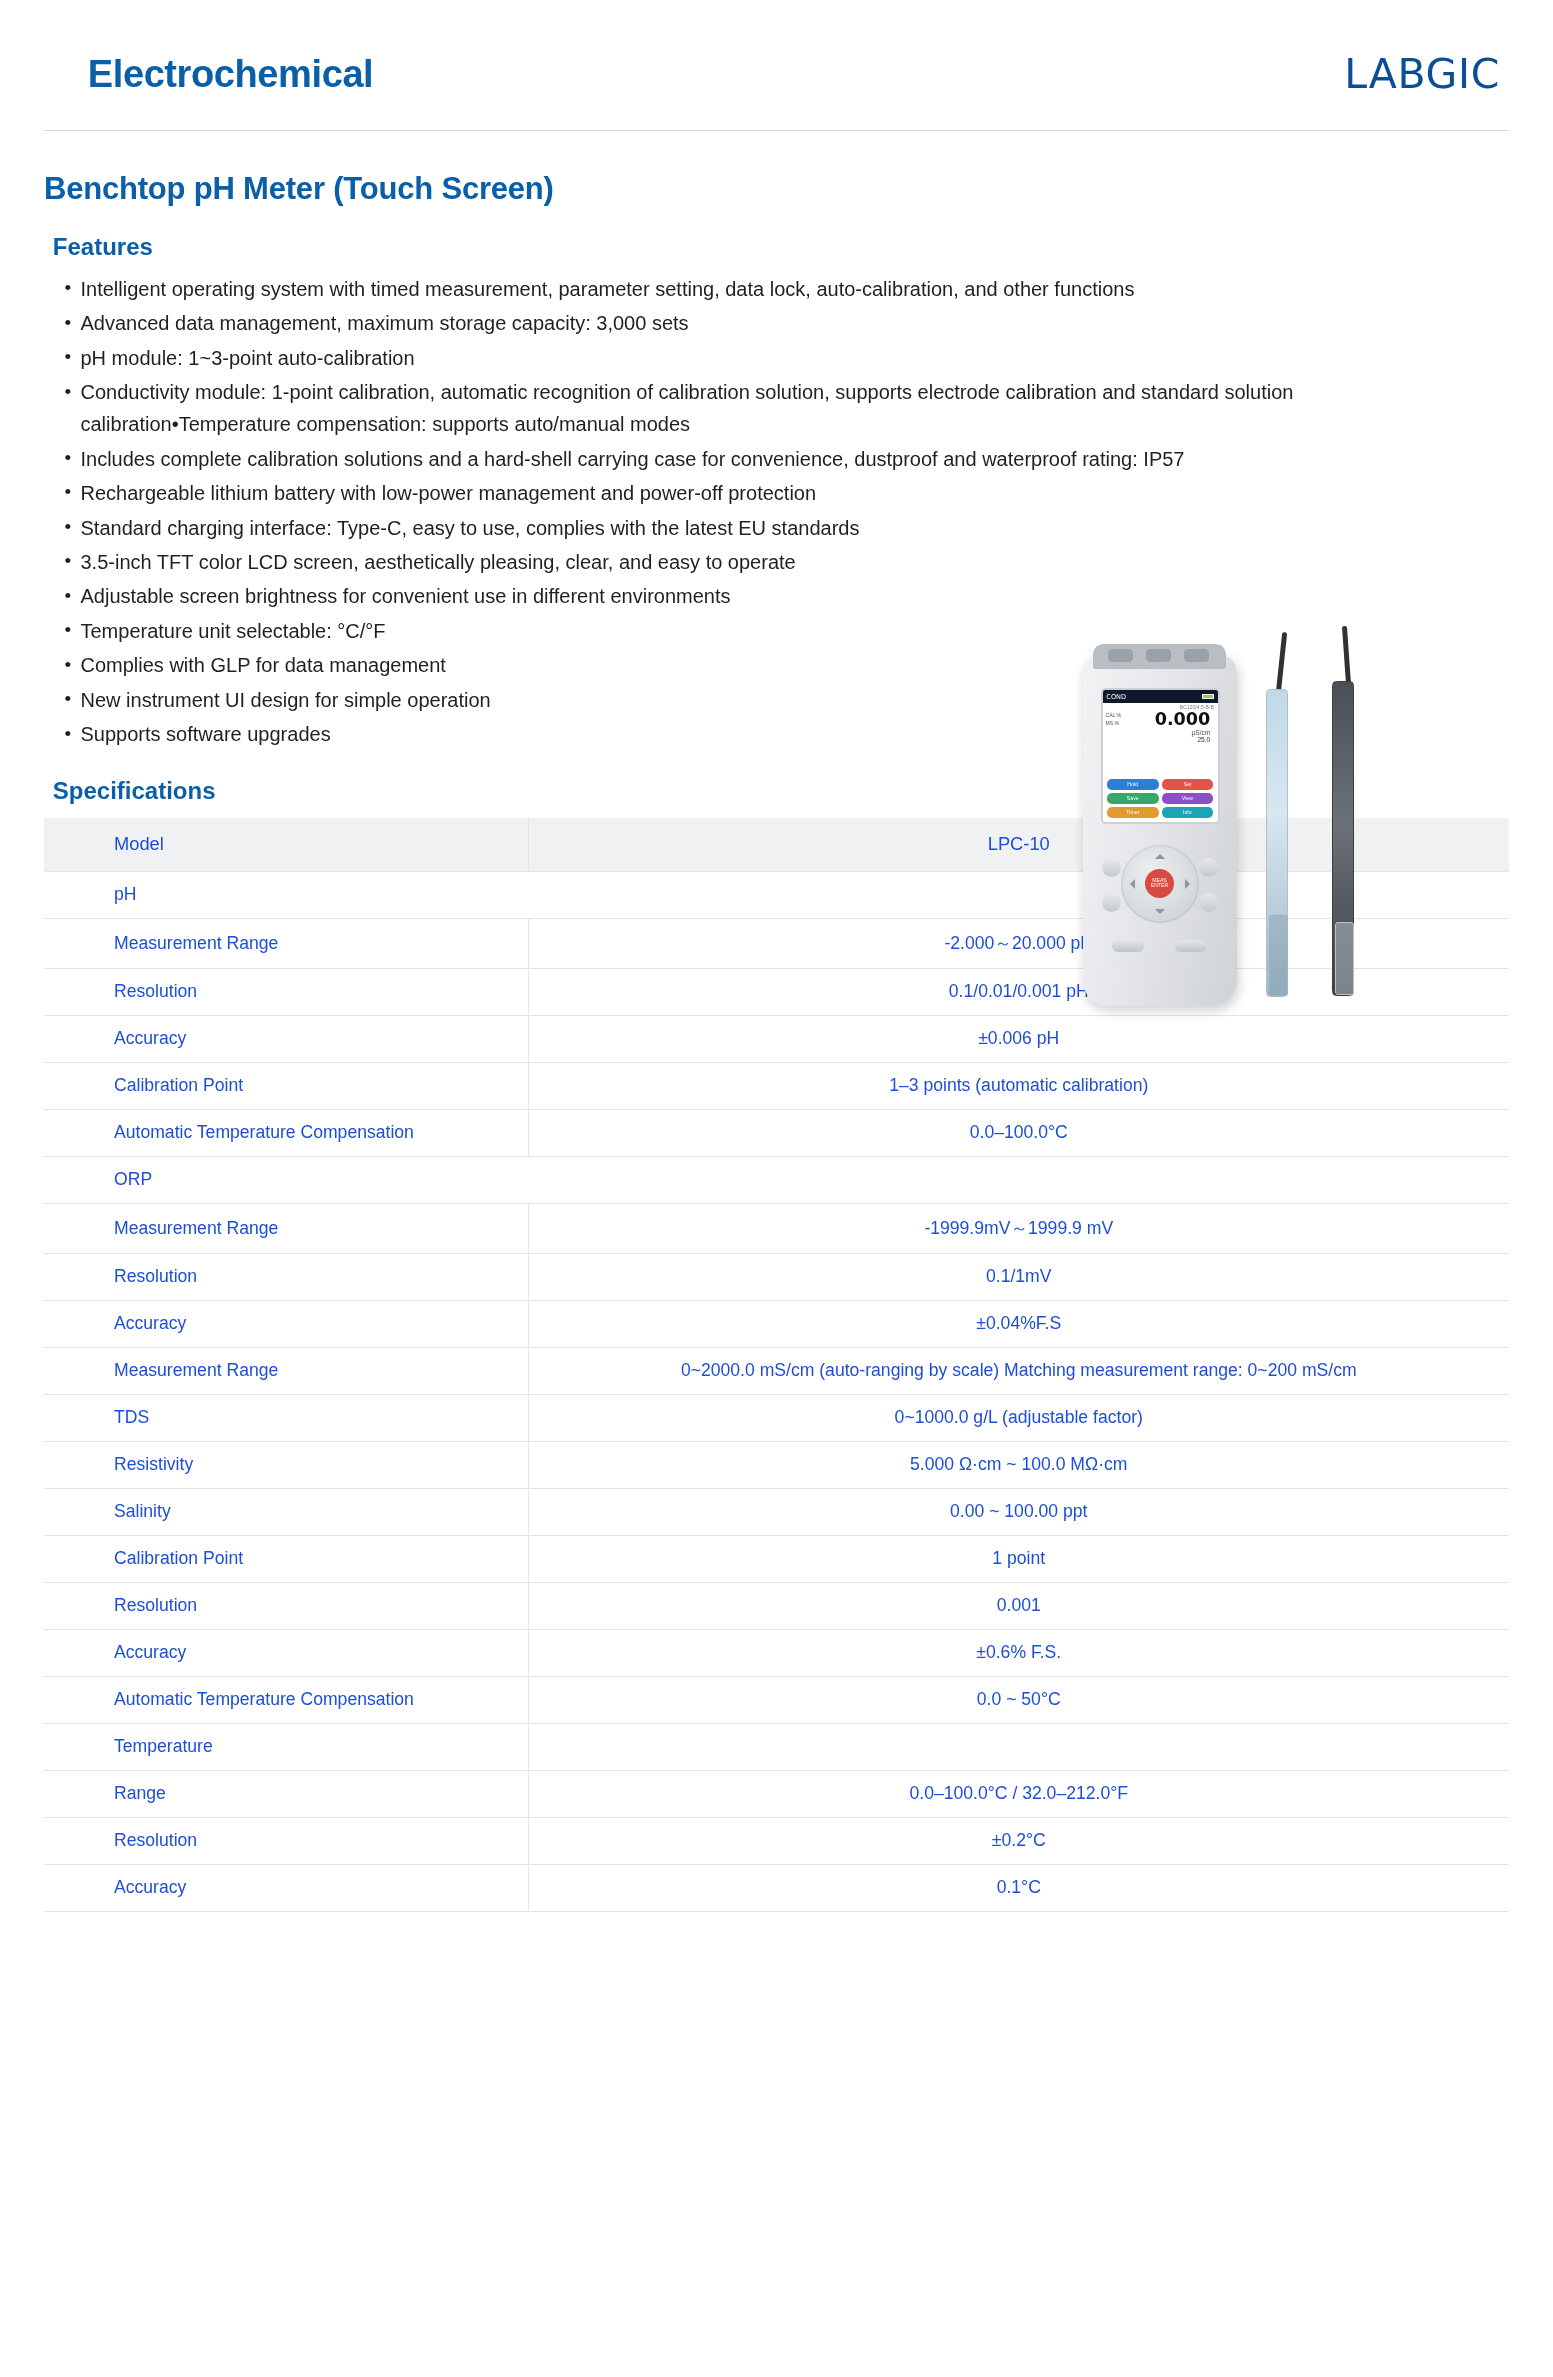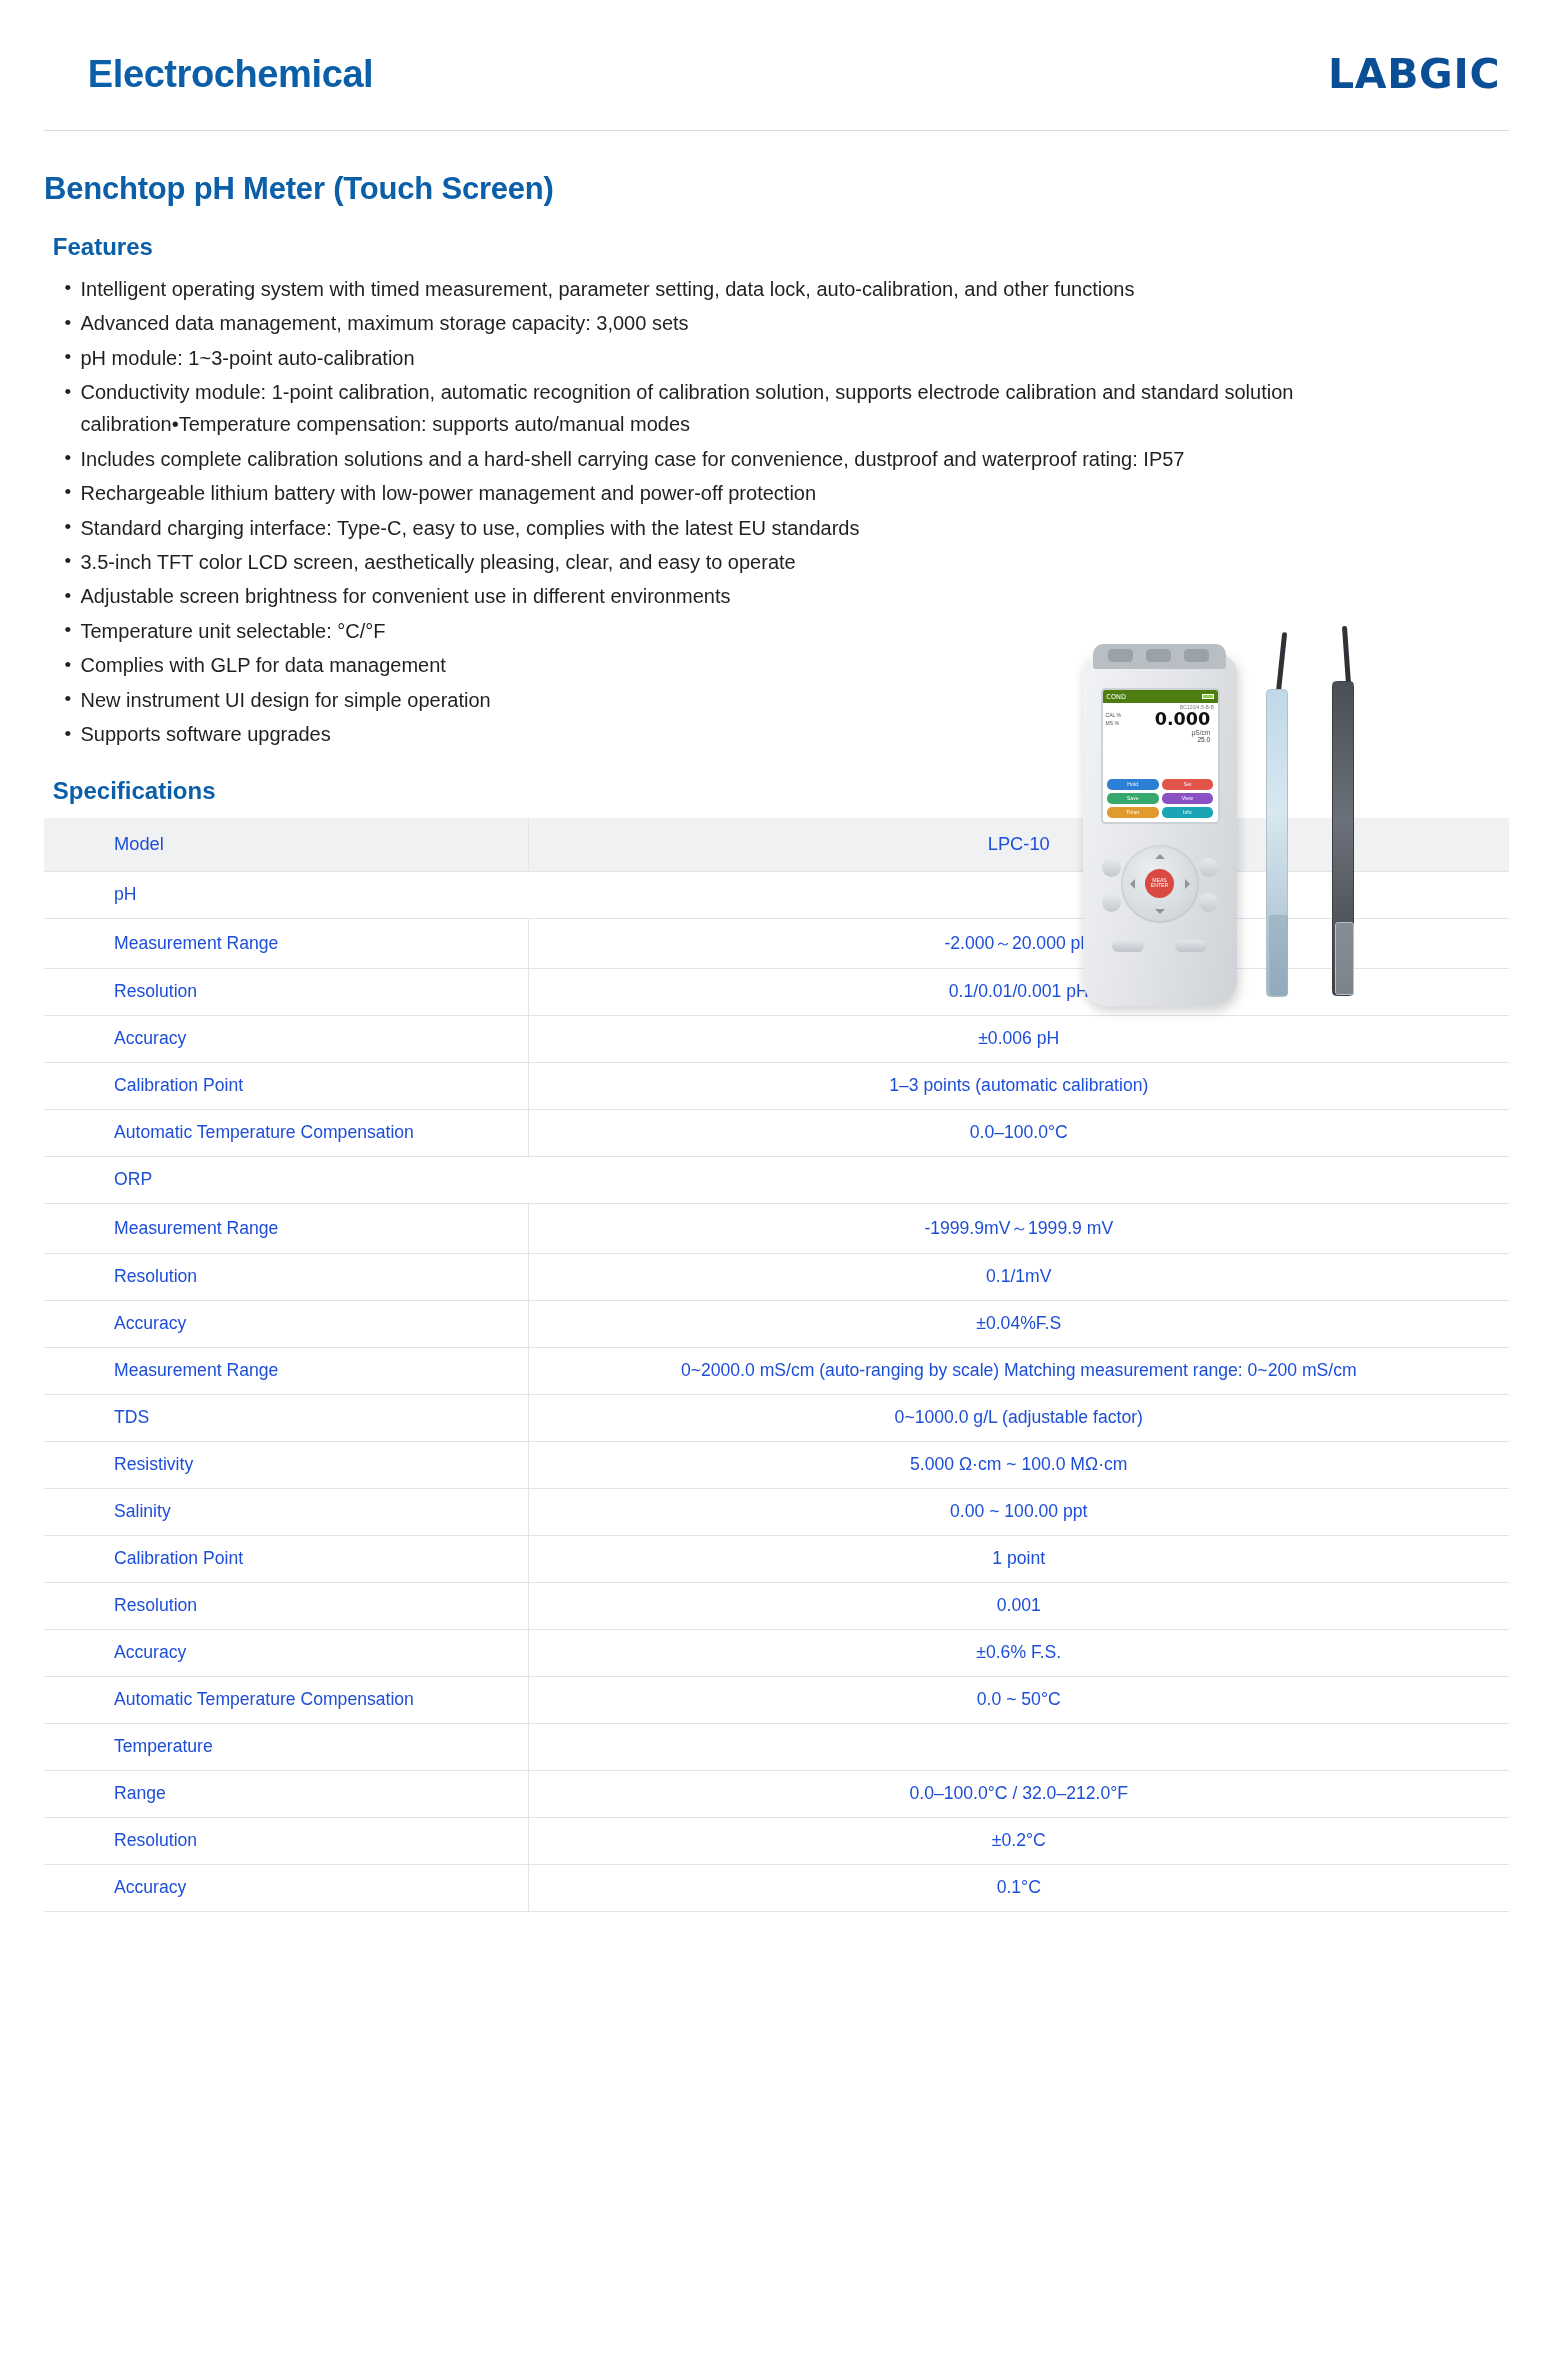--- a/index.html
+++ b/index.html
@@ -40,21 +40,21 @@
     font-size: 41px;
     font-weight: bold;
     color: #0a4f96;
     letter-spacing: 0.7px;
     display: flex;
     align-items: center;
   }
   .brand .brand-mark {
     display: inline-block;
     font-family: "DejaVu Sans", sans-serif;
-    font-weight: bold;
+    font-weight: normal;
   }
 
   
   .product-title {
     font-size: 31px;
     font-weight: bold;
     color: #0a5fa8;
     margin: 40px 0 0 0;
     letter-spacing: -0.2px;
   }
@@ -140,21 +140,21 @@
     top: 34px;
     width: 119px;
     height: 136px;
     background: #ffffff;
     border: 2.2px solid #cdd1d5;
     border-radius: 4.4px;
     overflow: hidden;
   }
   .screen-bar {
     height: 13px;
-    background: #4d7c0f;
+    background: #0f172a;
     display: flex;
     align-items: center;
     justify-content: space-between;
     padding: 0 3.7px;
     color: #fff;
     font-size: 6.6px;
     font-family: "DejaVu Sans", sans-serif;
   }
   .screen-bar .bat {
     width: 11.7px; height: 5.9px;

